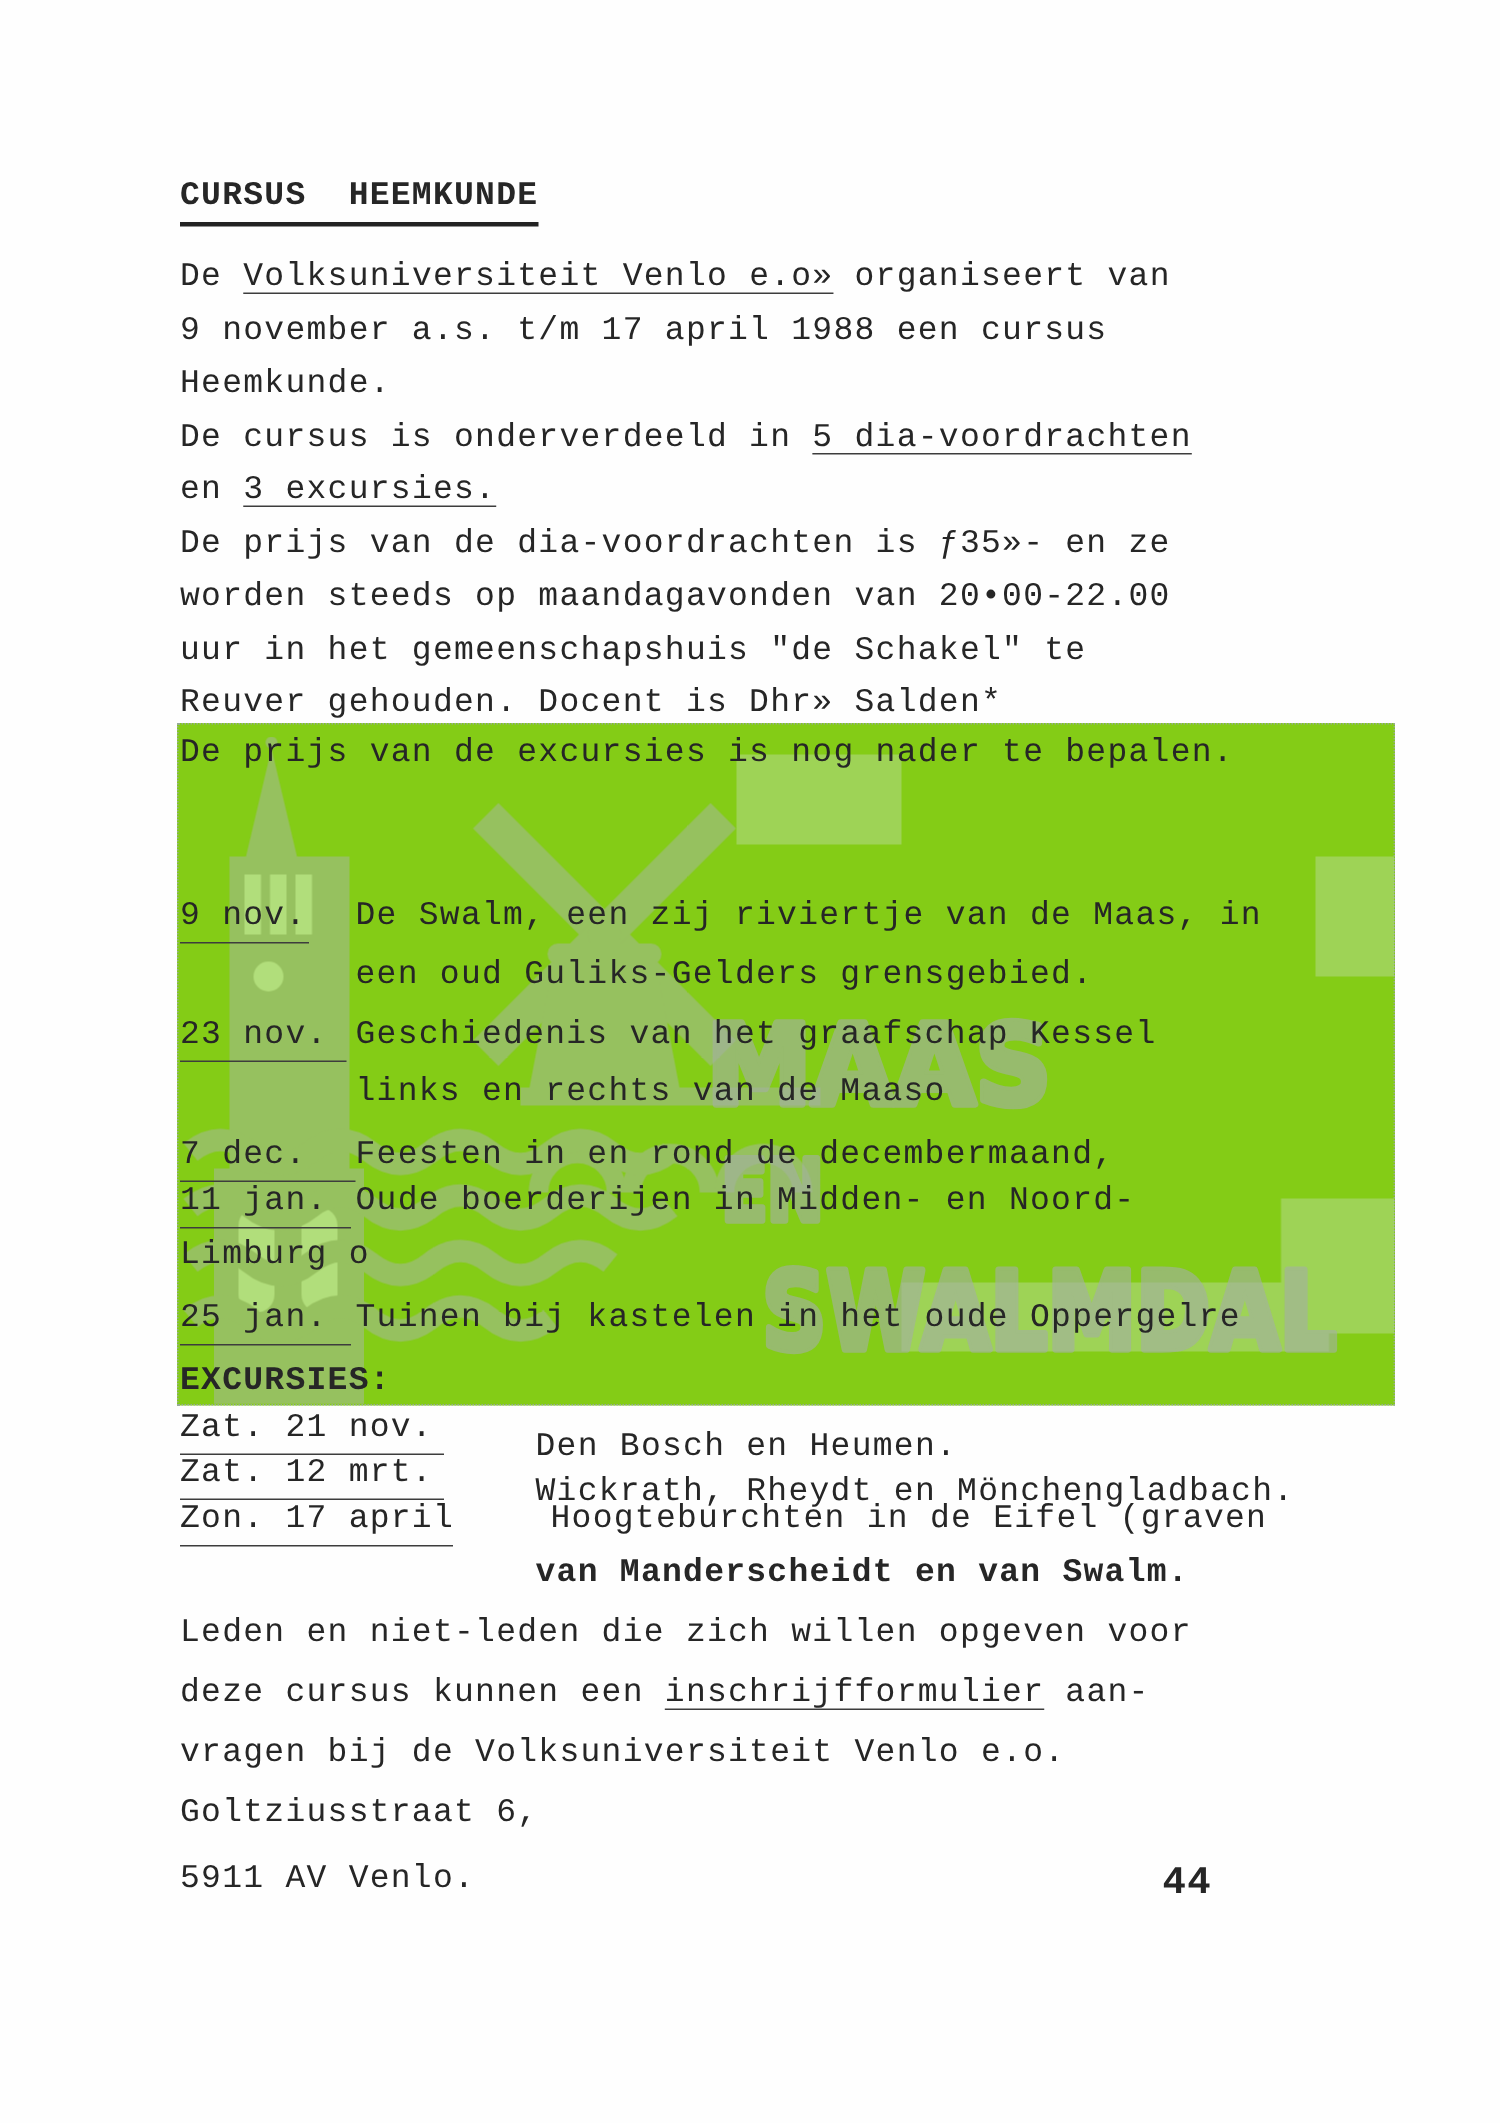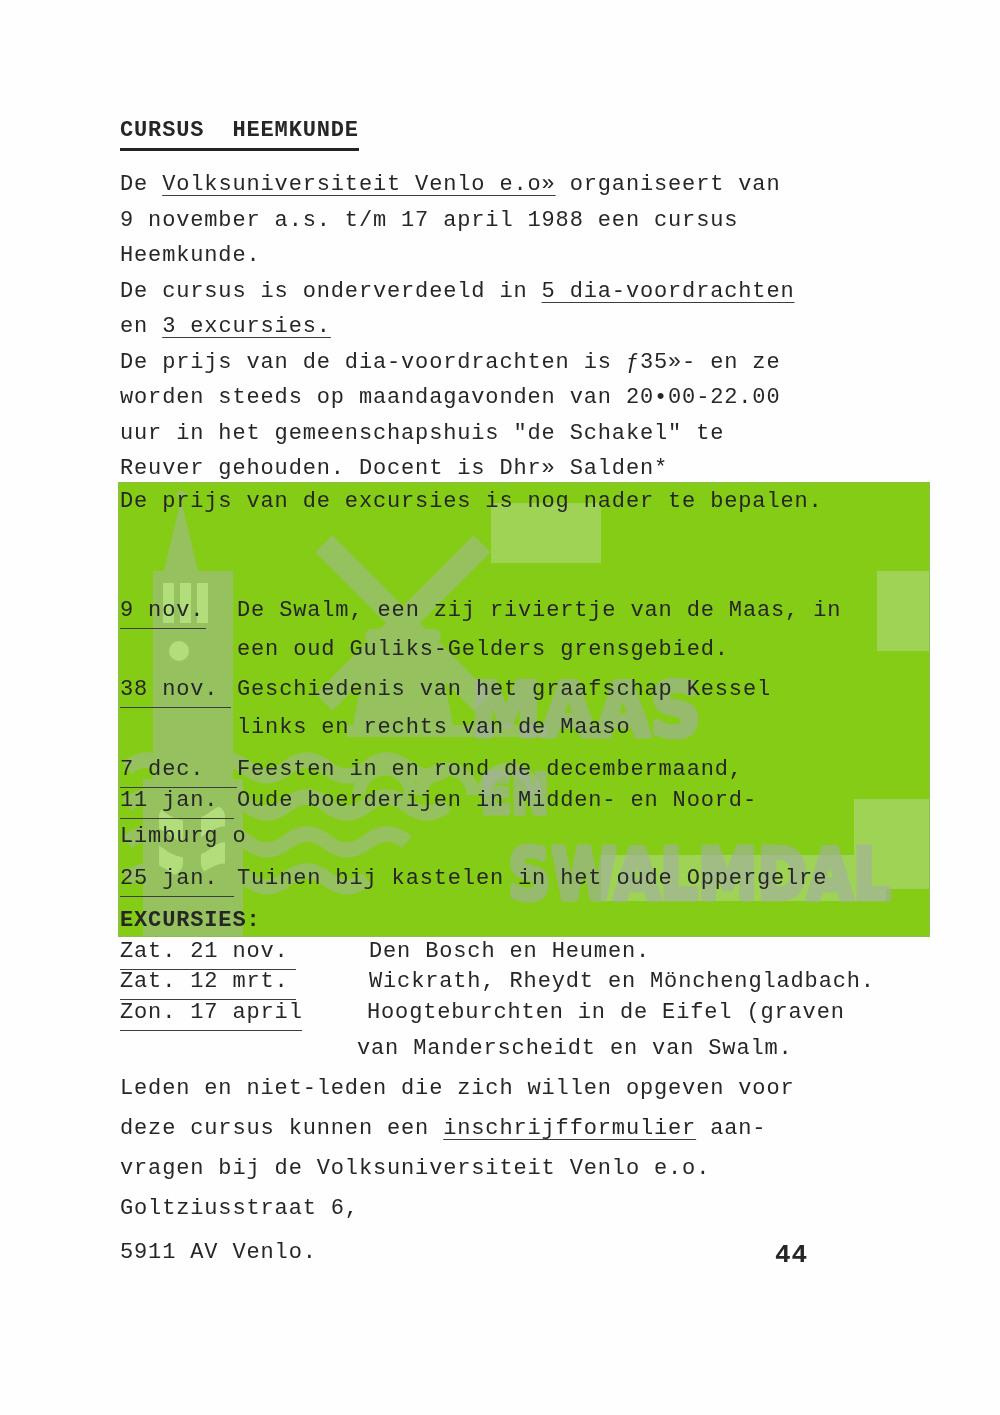--- a/index.html
+++ b/index.html
@@ -38,24 +38,24 @@
     padding-bottom:5px;
   }
   .ldate,.edate{
     display:inline-block;
     border-bottom:1.5px solid #3d3d3d;
     padding-bottom:4px;
   }
   .w86{width:86px;}  .w111{width:111px;} .w117{width:117px;} .w114{width:114px;}
   .w176{width:176px;} .w182{width:182px;}
   .desc{position:absolute;left:117px;top:0;}
-  .desc2{position:absolute;left:237px;top:0;margin-left:12px;}
+  .desc2{position:absolute;left:237px;top:13px;}
   .desc2i{position:absolute;left:247px;top:0;}
   .cont{position:absolute;left:117px;top:0;}
-  .cont2{position:absolute;left:237px;top:0;}
+  .cont2{position:absolute;left:237px;top:0;font-weight:bold;}
   .greenbox{
     position:absolute;
     left:118px;top:482px;
     width:812px;height:455px;
     box-sizing:border-box;
     background:#84cc16;
     border:1px dotted #96ab97;
   }
   .greenbox svg{
     position:absolute;left:0;top:0;width:100%;height:100%;
@@ -133,21 +133,21 @@
   <div class="ln" style="top:314px"><span>en </span><span class="u">3 excursies.</span></div>
   <div class="ln" style="top:350px">De prijs van de dia-voordrachten is ƒ35»- en ze</div>
   <div class="ln" style="top:385px">worden steeds op maandagavonden van 20•00-22.00</div>
   <div class="ln" style="top:421px">uur in het gemeenschapshuis "de Schakel" te</div>
   <div class="ln" style="top:456px">Reuver gehouden. Docent is Dhr» Salden*</div>
 
   <div class="ln" style="top:489px">De prijs van de excursies is nog nader te bepalen.</div>
 
   <div class="ln" style="top:598px"><span class="ldate w86">9 nov.</span><span class="desc">De Swalm, een zij riviertje van de Maas, in</span></div>
   <div class="ln" style="top:637px"><span class="cont">een oud Guliks-Gelders grensgebied.</span></div>
-  <div class="ln" style="top:677px"><span class="ldate w111">38 nov.</span><span class="desc">Geschiedenis van het graafschap Kessel</span></div>
+  <div class="ln" style="top:677px"><span class="ldate w111">23 nov.</span><span class="desc">Geschiedenis van het graafschap Kessel</span></div>
   <div class="ln" style="top:715px"><span class="cont">links en rechts van de Maaso</span></div>
   <div class="ln" style="top:757px"><span class="ldate w117">7 dec.</span><span class="desc">Feesten in en rond de decembermaand,</span></div>
   <div class="ln" style="top:788px"><span class="ldate w114">11 jan.</span><span class="desc">Oude boerderijen in Midden- en Noord-</span></div>
   <div class="ln" style="top:824px">Limburg o</div>
   <div class="ln" style="top:866px"><span class="ldate w114">25 jan.</span><span class="desc">Tuinen bij kastelen in het oude Oppergelre</span></div>
 
   <div class="ln bold" style="top:908px">EXCURSIES:</div>
 
   <div class="ln" style="top:939px"><span class="edate w176">Zat. 21 nov.</span><span class="desc2">Den Bosch en Heumen.</span></div>
   <div class="ln" style="top:969px"><span class="edate w176">Zat. 12 mrt.</span><span class="desc2">Wickrath, Rheydt en Mönchengladbach.</span></div>

